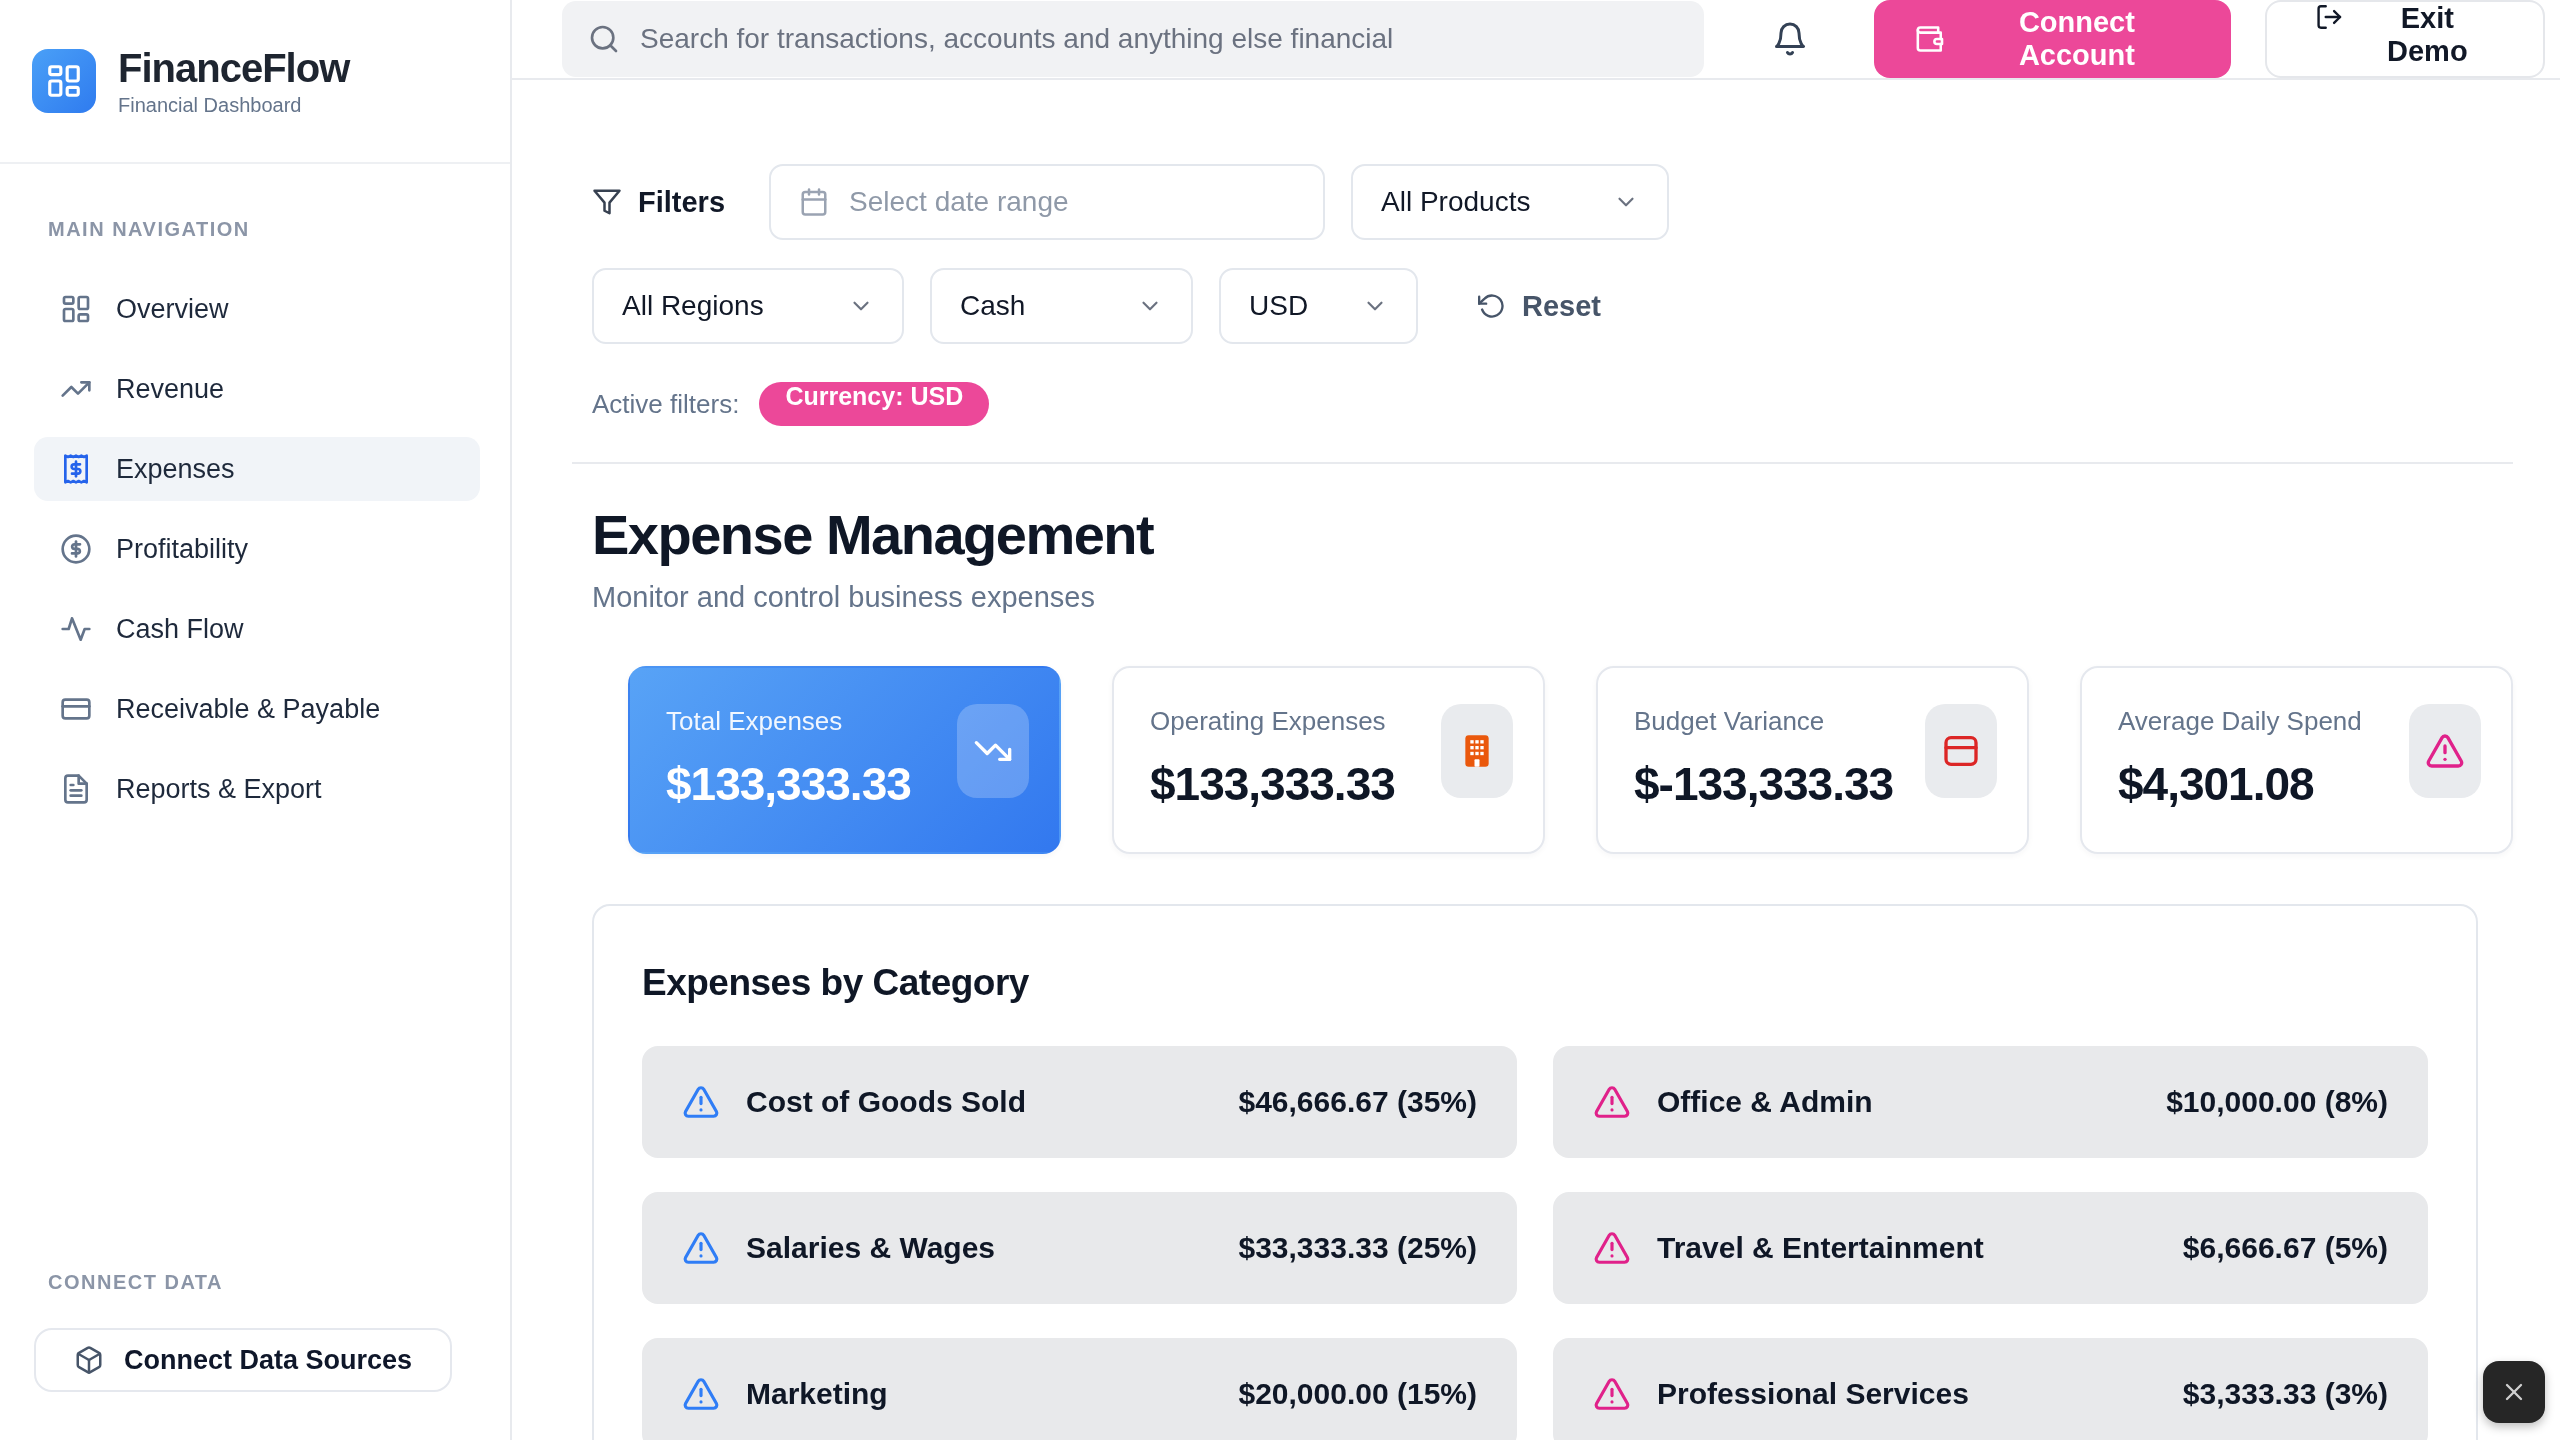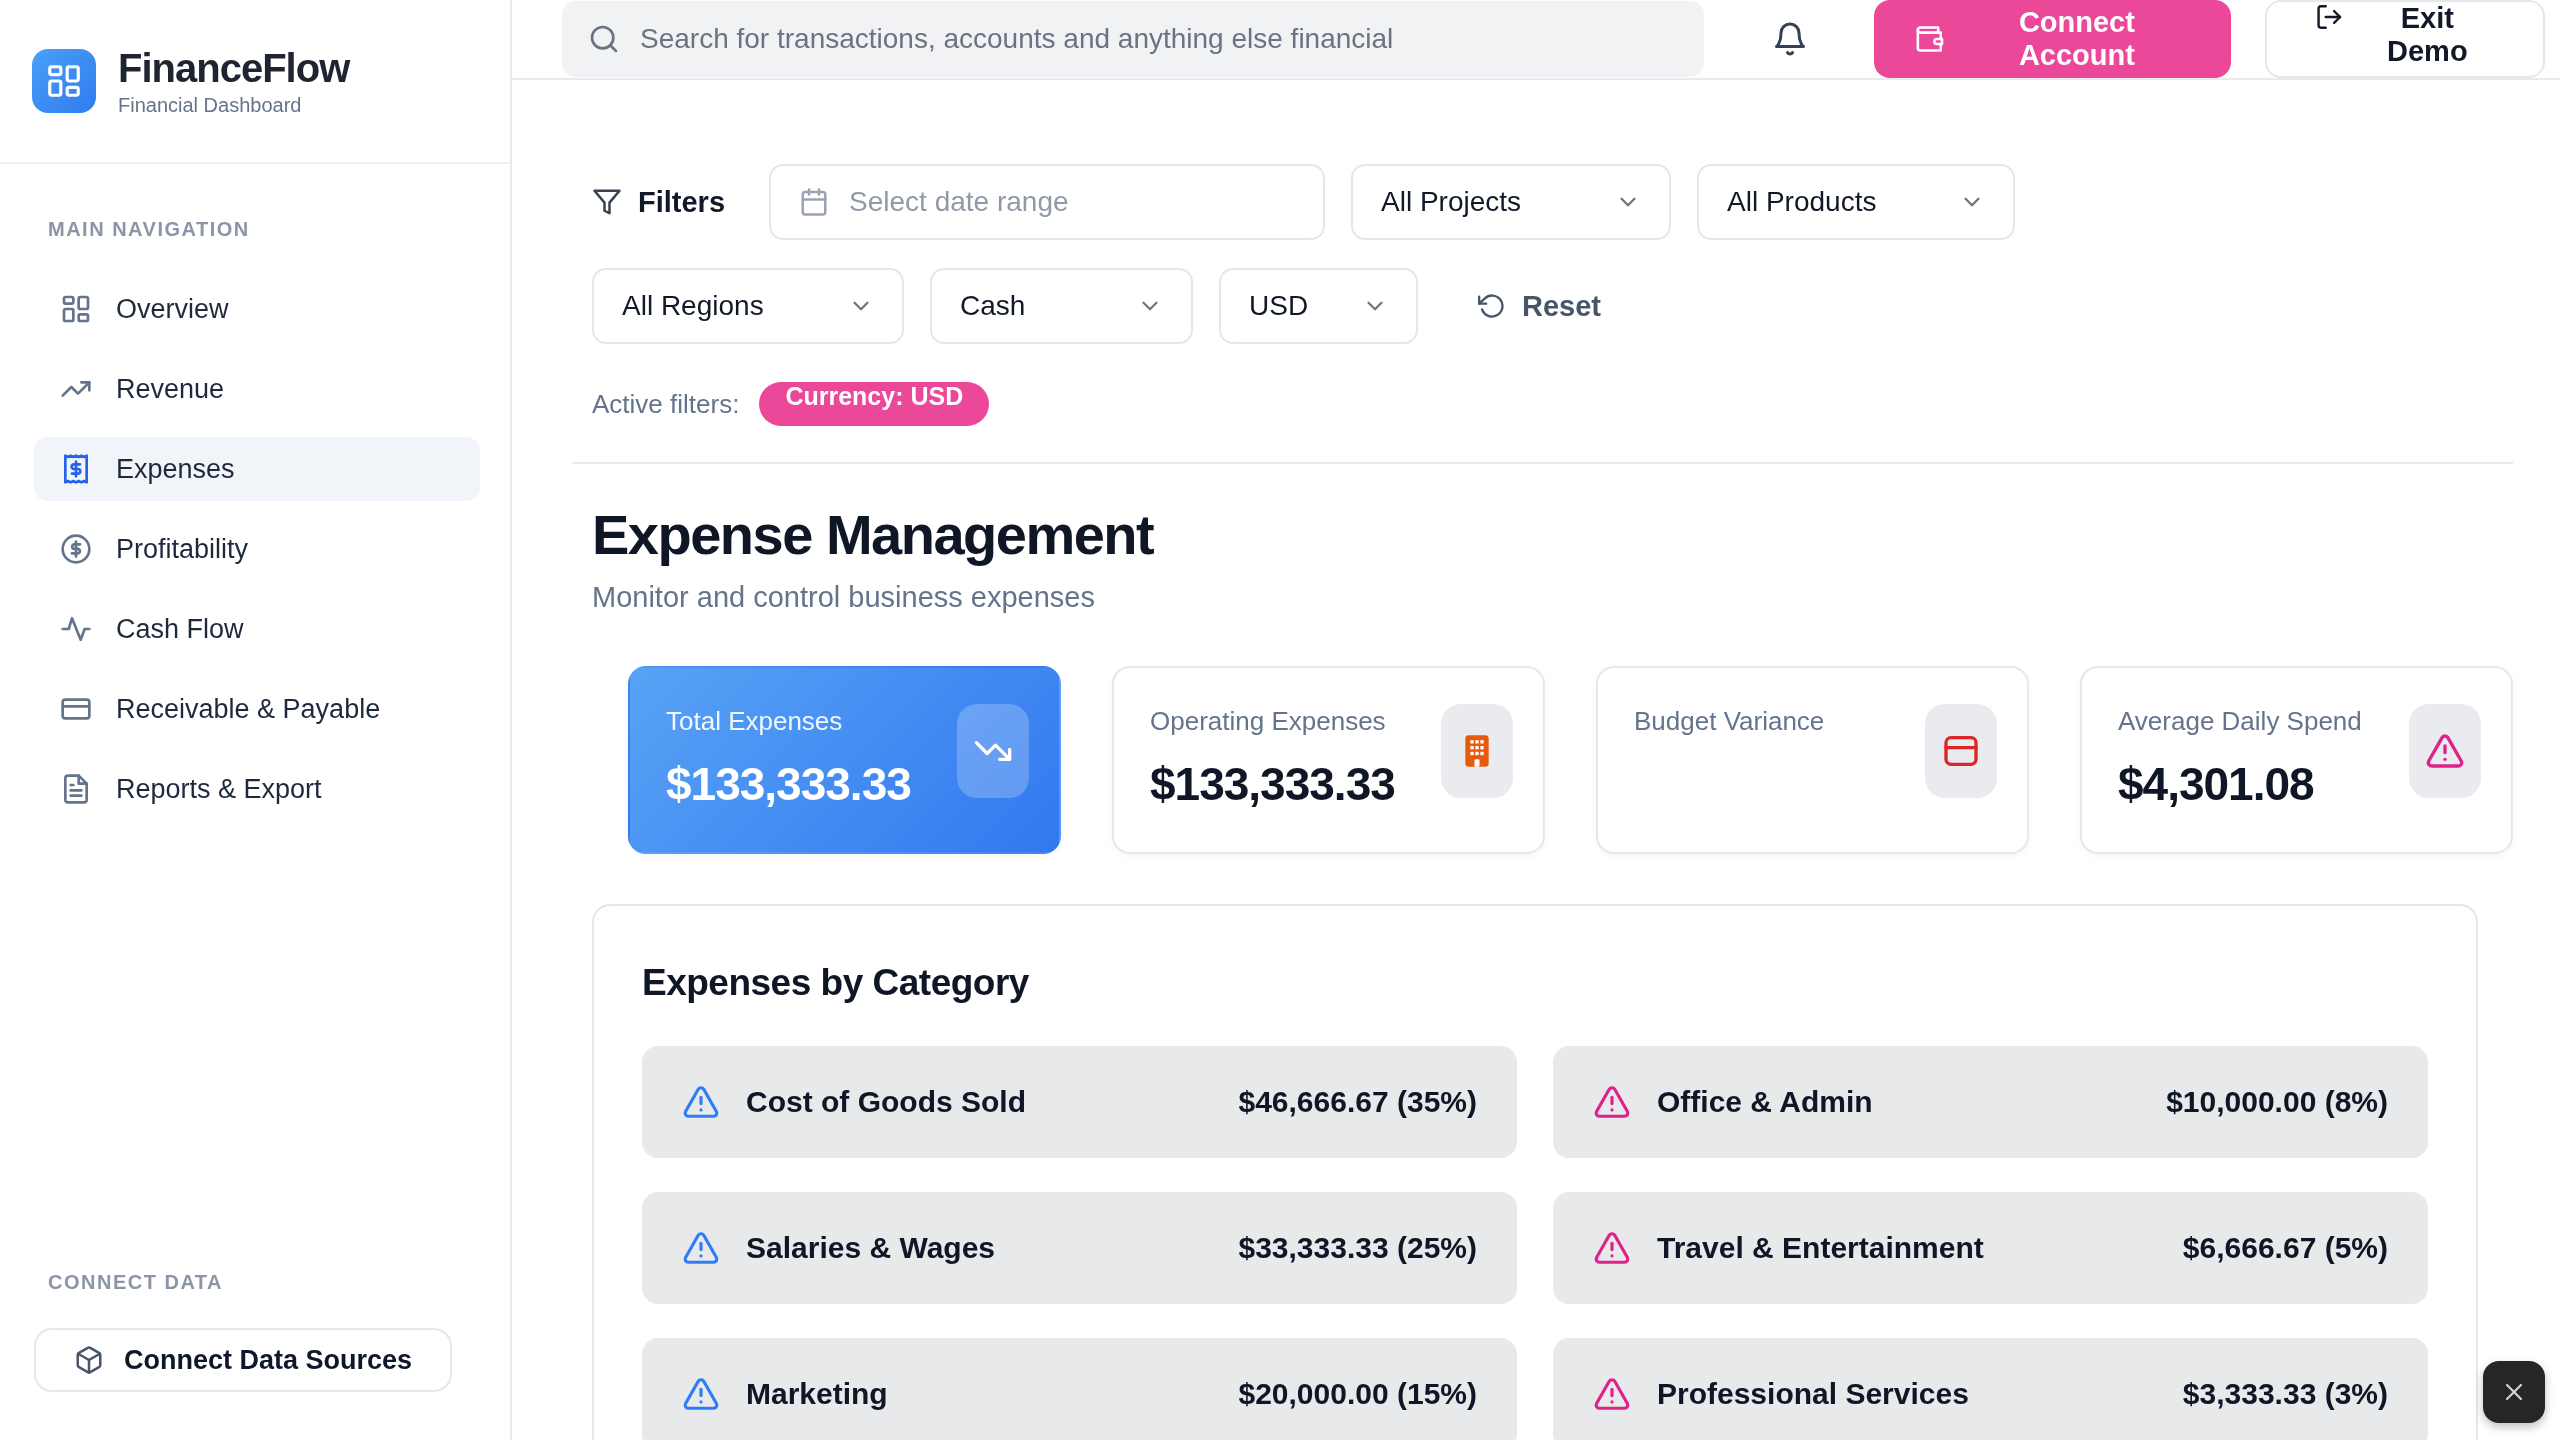--- a/index.html
+++ b/index.html
@@ -256,26 +256,20 @@
         </div>
         <div class="pill date-pill">
           <svg class="ic" viewBox="0 0 24 24">
             <rect x="3" y="4" width="18" height="18" rx="2"></rect>
               <line x1="16" y1="2" x2="16" y2="6"></line>
               <line x1="8" y1="2" x2="8" y2="6"></line>
               <line x1="3" y1="10" x2="21" y2="10"></line>
           </svg>
           <span class="ph">Select date range</span>
         </div>
-        <div class="pill dd dd-projects">
-          <span class="dd-text">All Projects</span>
-          <svg class="ic" viewBox="0 0 24 24">
-              <polyline points="6 9 12 15 18 9"></polyline>
-            </svg>
-        </div>
         <div class="pill dd dd-products">
           <span class="dd-text">All Products</span>
           <svg class="ic" viewBox="0 0 24 24">
               <polyline points="6 9 12 15 18 9"></polyline>
             </svg>
         </div>
       </div>
 
       <div class="filters-row2">
         <div class="pill dd dd-regions">
@@ -351,20 +345,21 @@
                   <rect x="11" y="12.5" width="2" height="2"></rect>
                   <rect x="14" y="12.5" width="2" height="2"></rect>
                 <rect x="10.5" y="17" width="3" height="4.5" rx="0.5"></rect>
               </g>
             </svg>
           </div>
         </div>
 
         <div class="stat-card">
           <div class="stat-label">Budget Variance</div>
+          <div class="stat-value">$-133,333.33</div>
           <div class="stat-icon-box">
             <svg class="ic icon-credit-card" viewBox="0 0 24 24" stroke-width="2.4">
               <rect x="3" y="4" width="18" height="16" rx="3"></rect>
                 <line x1="3" y1="10" x2="21" y2="10"></line>
             </svg>
           </div>
         </div>
 
         <div class="stat-card">
           <div class="stat-label">Average Daily Spend</div>

